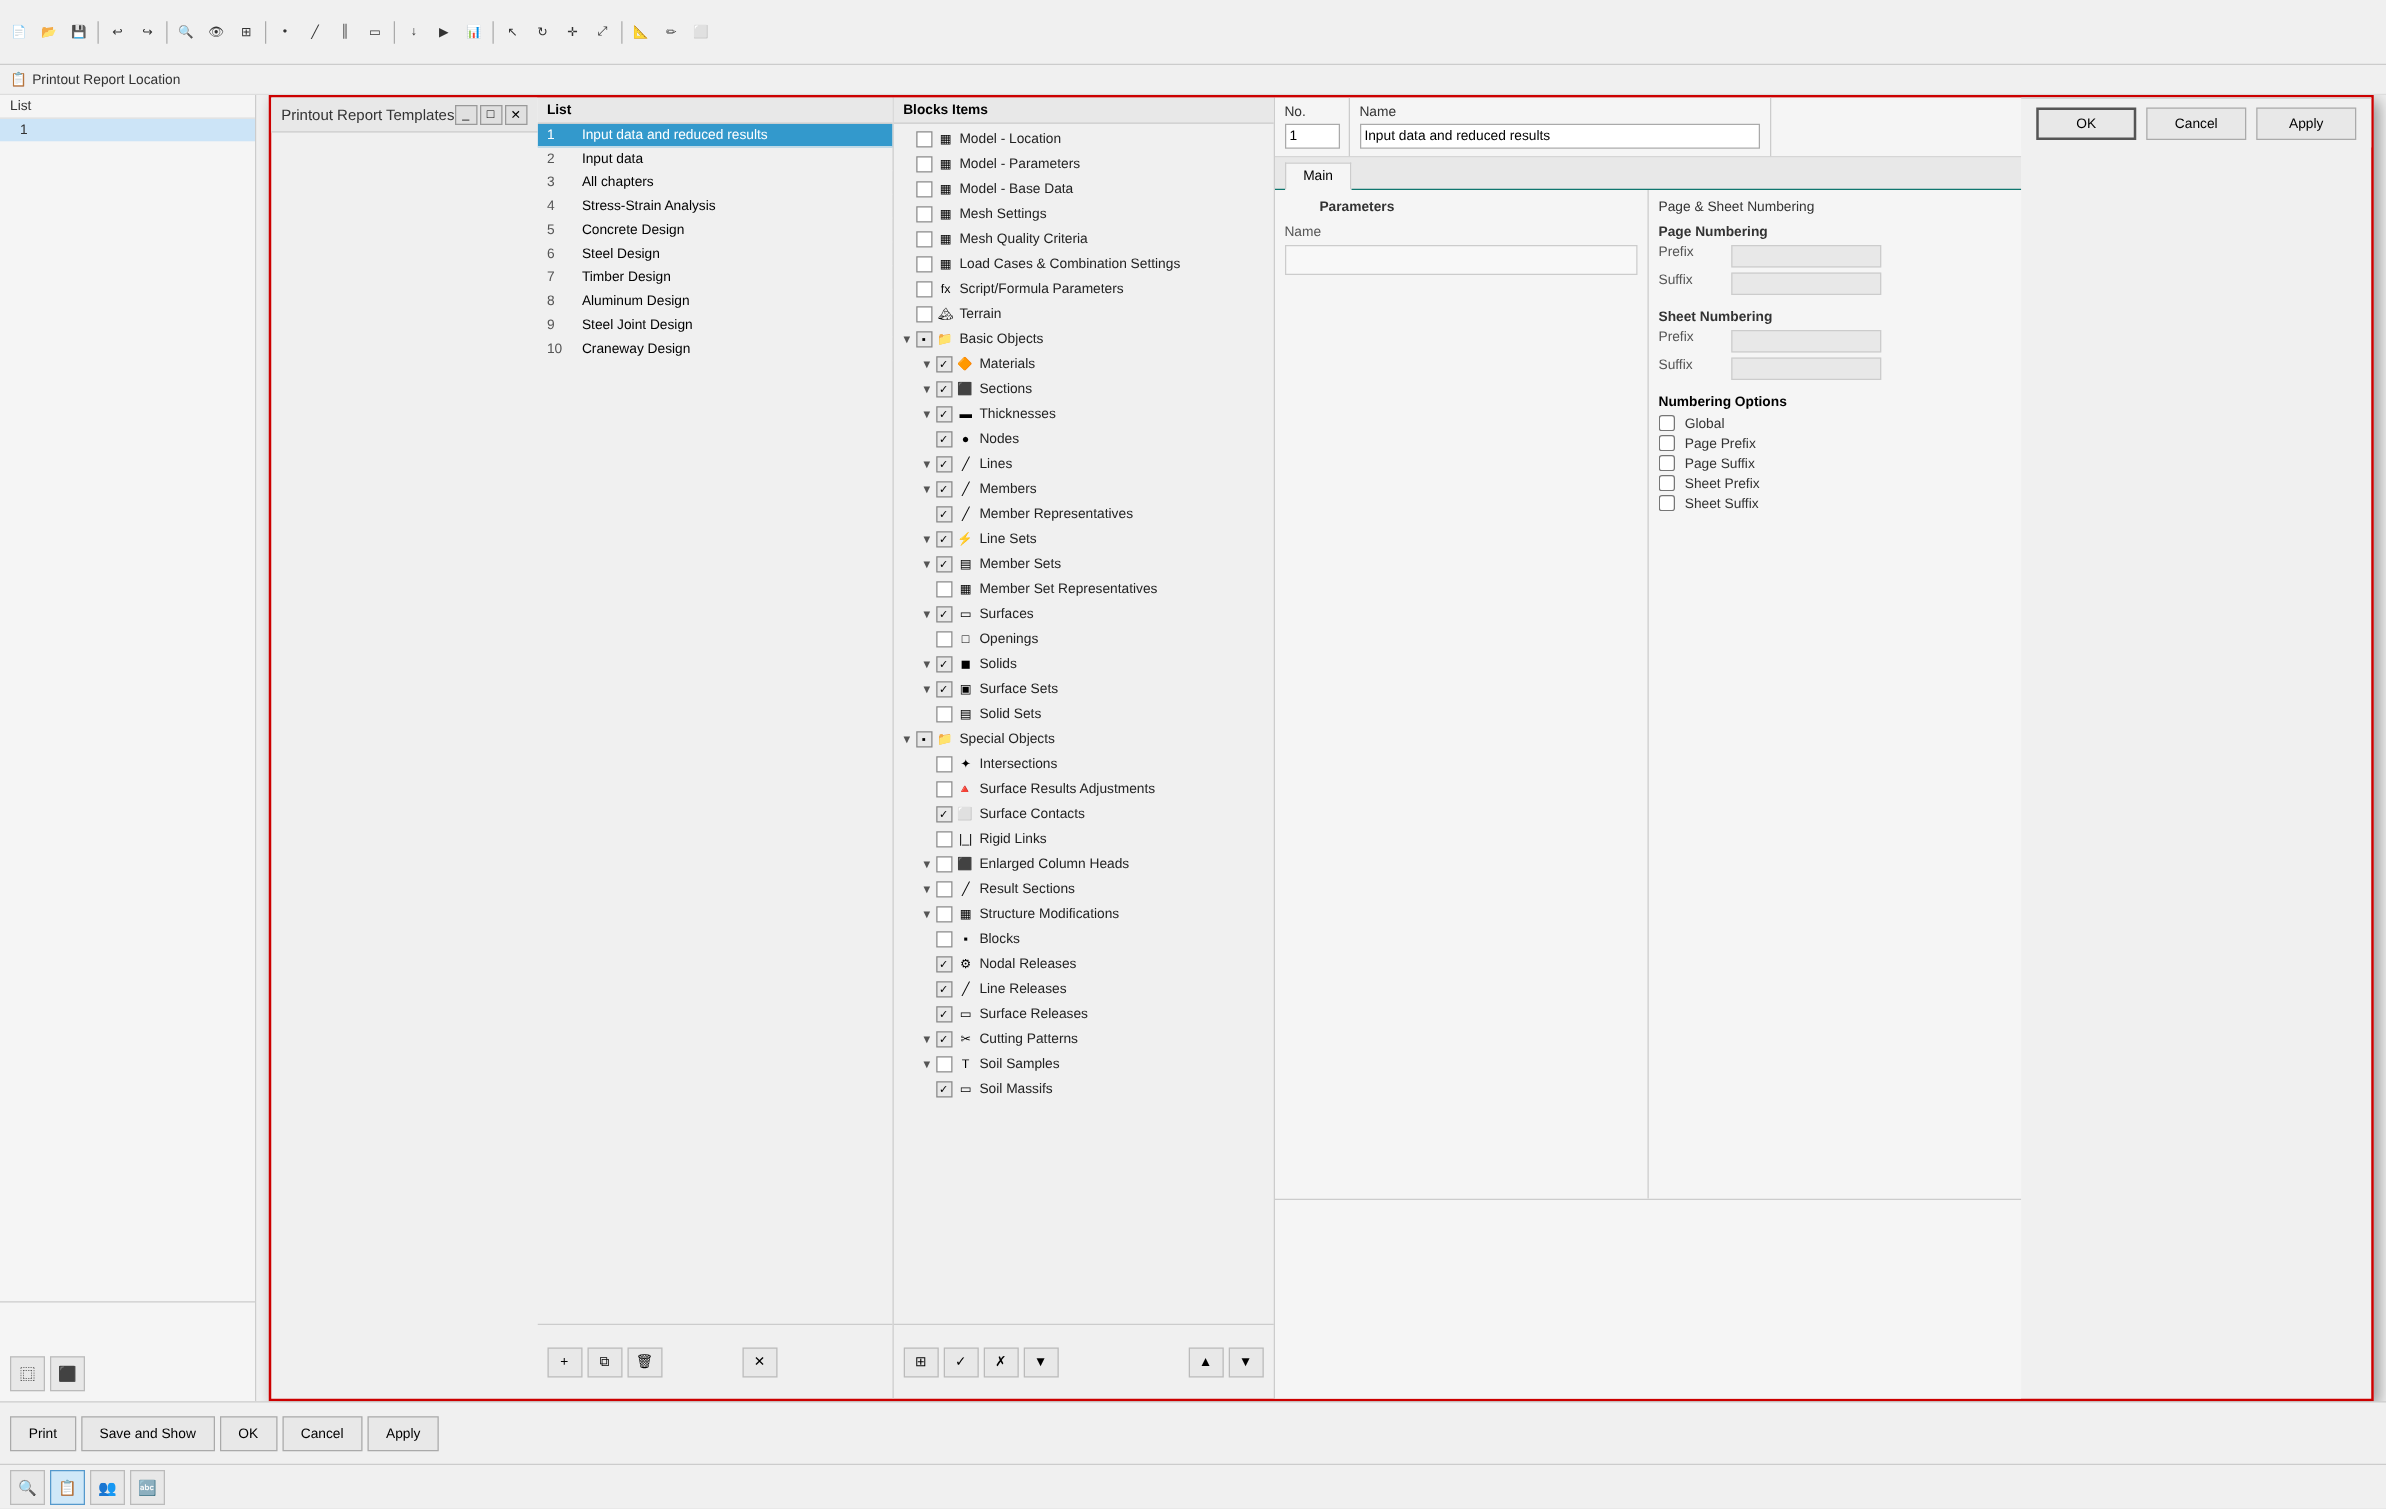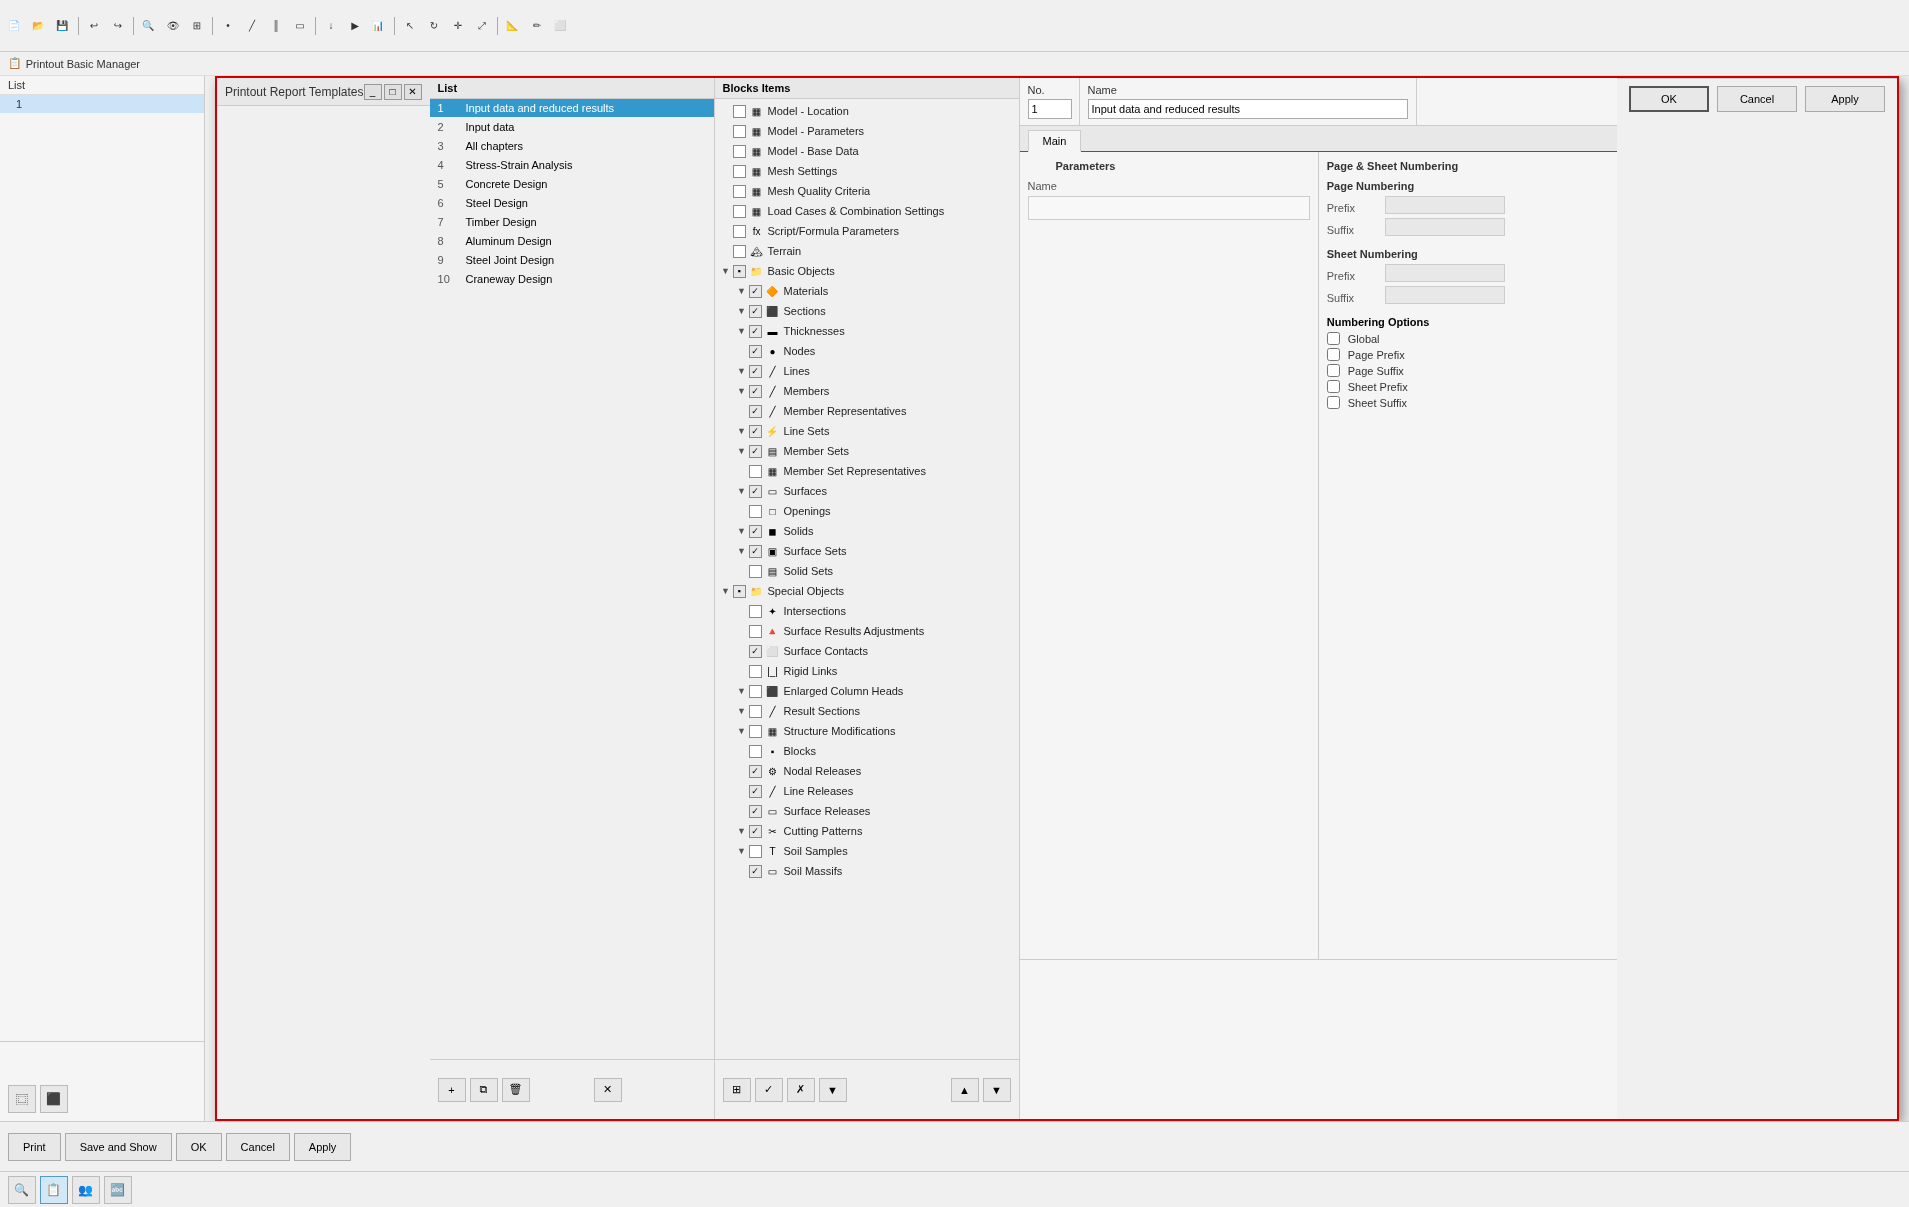--- a/index.html
+++ b/index.html
@@ -84,24 +84,24 @@
     .tab-btn { padding: 4px 14px; font-size: 11px; border: 1px solid #ccc; border-bottom: none; background: #d8d8d8; cursor: pointer; margin-right: 2px; }
     .tab-btn.active { background: #f5f5f5; border-bottom: 1px solid #f5f5f5; margin-bottom: -1px; }
 
     
     .right-content { flex: 1; display: flex; overflow: hidden; }
     .right-params { flex: 1; border-right: 1px solid #ccc; padding: 8px; }
     .right-params h3 { font-size: 11px; font-weight: bold; margin-bottom: 8px; color: #333; padding-left: 28px; }
     .param-name-label { font-size: 11px; color: #555; margin-bottom: 4px; }
     .param-name-input { width: 100%; height: 24px; border: 1px solid #ccc; background: #f8f8f8; }
     .right-page { flex: 1; padding: 8px; }
-    .right-page h3 { font-size: 11px; font-weight: bold; margin-bottom: 8px; color: #333; }
+    .right-page h3 { font-size: 11px; font-weight: normal; margin-bottom: 8px; color: #333; }
     .page-section { margin-bottom: 12px; }
     .page-section-title { font-size: 11px; font-weight: bold; margin-bottom: 4px; color: #333; }
-    .page-row { display: flex; align-items: flex-end; margin-bottom: 4px; gap: 8px; }
+    .page-row { display: flex; align-items: flex-start; margin-bottom: 4px; gap: 8px; }
     .page-row label { font-size: 11px; color: #555; width: 50px; }
     .page-row input[type=text] { width: 120px; height: 18px; border: 1px solid #ccc; background: #e8e8e8; font-size: 11px; padding: 1px 3px; }
     .numbering-options { margin-top: 8px; }
     .numbering-options .opt-title { font-size: 11px; font-weight: bold; margin-bottom: 4px; }
     .opt-row { display: flex; align-items: center; gap: 8px; margin-bottom: 3px; }
     .opt-row input[type=checkbox] { cursor: pointer; }
     .opt-row label { font-size: 11px; color: #333; }
 
     
     .right-bottom-half { border-top: 1px solid #ccc; height: 160px; }
@@ -155,21 +155,21 @@
     <button class="toolbar-btn">⤢</button>
     <div class="toolbar-separator"></div>
     <button class="toolbar-btn">📐</button>
     <button class="toolbar-btn">✏</button>
     <button class="toolbar-btn">⬜</button>
   </div>
 
   <div class="app-title-bar">
     <span class="app-title">
       <span>📋</span>
-      <span>Printout Basic Manager</span>
+      <span>Printout Report Location</span>
     </span>
   </div>
 
   <div class="main-area">
 
     <div class="left-panel">
       <div class="left-panel-list-header">List</div>
       <div class="left-list">
         <div class="left-list-item selected">1</div>
       </div>

